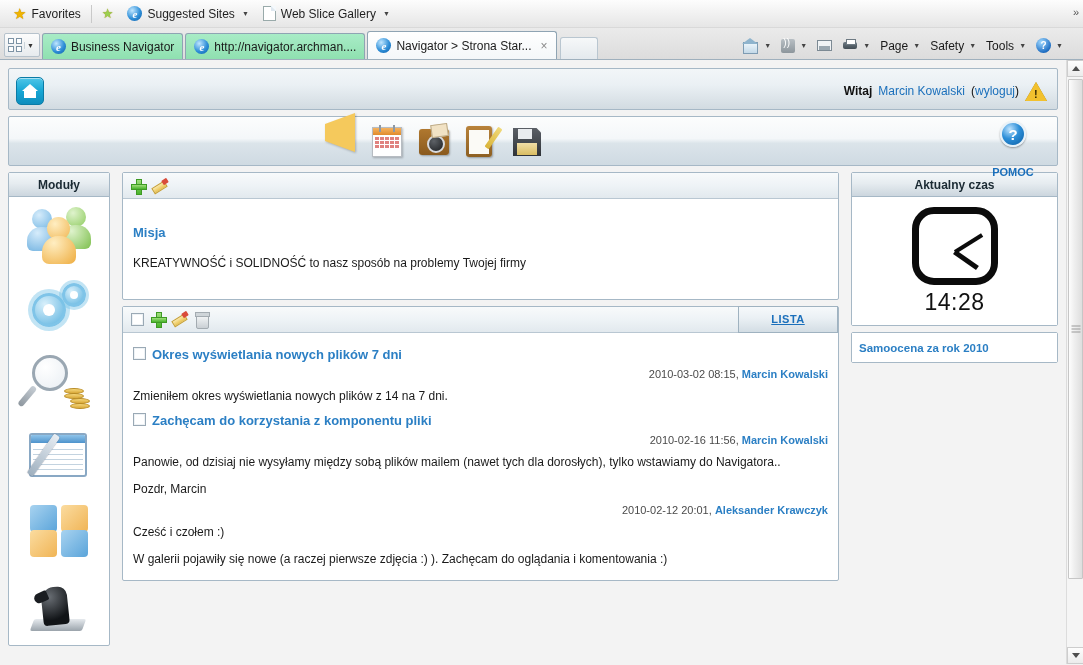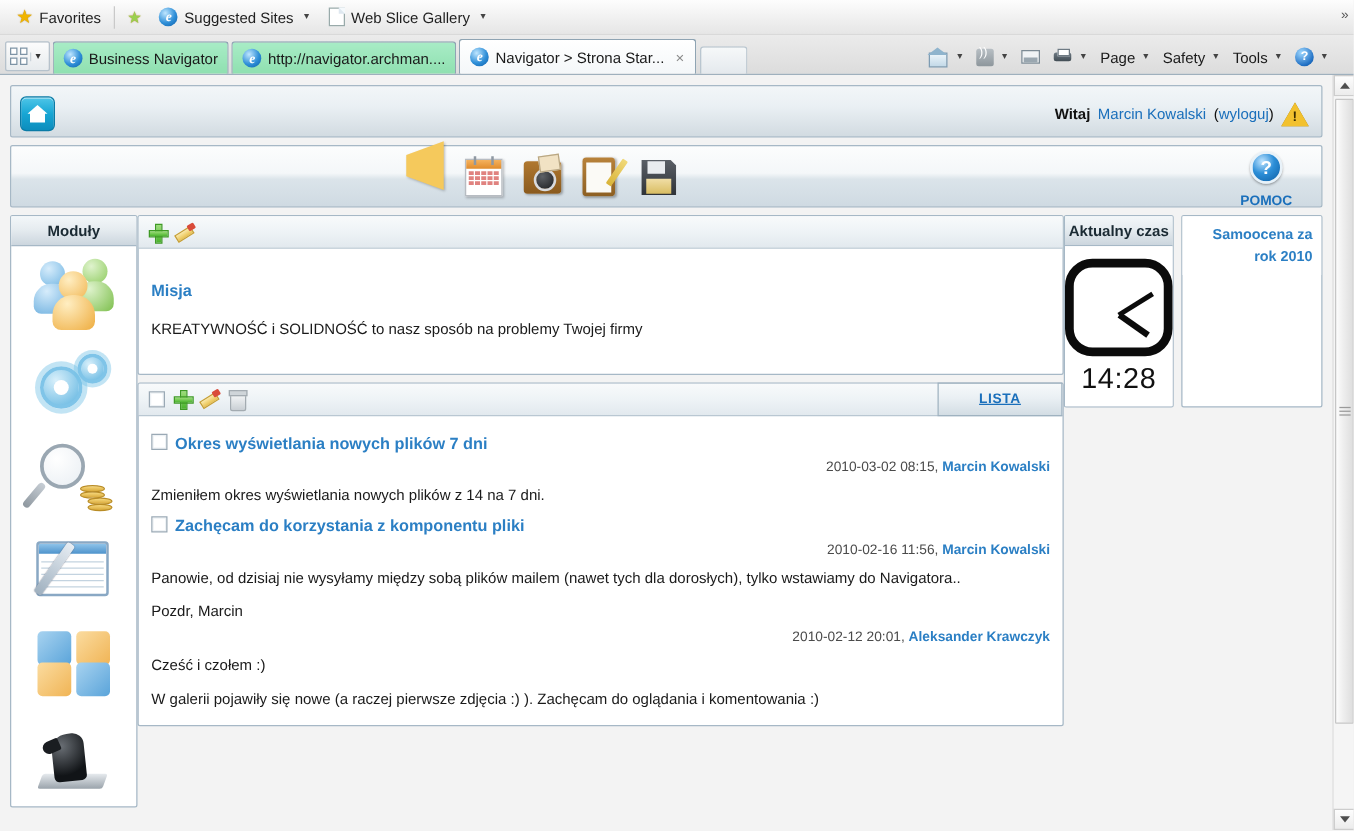--- a/index.html
+++ b/index.html
@@ -147,24 +147,24 @@
   
   .ic-flop { width:28px; height:28px; margin-top:4px; background: linear-gradient(#5a5f66,#2f3338); position:relative; box-shadow:1px 1px 2px rgba(0,0,0,.35); clip-path: polygon(0 0, 84% 0, 100% 16%, 100% 100%, 0 100%); }
   .ic-flop:before { content:""; position:absolute; left:5px; top:1px; width:14px; height:10px; background:#e9ecef; }
   .ic-flop:after { content:""; position:absolute; left:4px; bottom:1px; width:20px; height:12px; background: linear-gradient(#f0dea6,#d9bd62); }
 
   .pomoc { position: absolute; right: 14px; top: 4px; text-align: center; width: 60px; }
   .pomoc .circ { width: 26px; height: 26px; border-radius: 50%; margin: 0 auto;
     background: radial-gradient(circle at 35% 28%, #bfe4ff 0%, #2d8fd8 45%, #0b5da3 100%);
     border: 2px solid #e8f2f9; box-shadow: 0 1px 2px rgba(0,0,0,.35);
     color:#fff; font-size: 15px; font-weight: bold; display:flex; align-items:center; justify-content:center; }
-  .pomoc .lbl { font-size: 11px; color: #1a6fbb; margin-top: 8px; font-weight: bold; }
-
-  
-  .main { margin-top: 6px; display: flex; gap: 0; align-items: flex-start; width: 1050px; }
+  .pomoc .lbl { font-size: 11px; color: #1a6fbb; margin-top: 19px; font-weight: bold; }
+
+  
+  .main { margin-top: 6px; display: flex; gap: 12px; align-items: flex-start; width: 1050px; }
   .panel { border: 1px solid #a6b8c6; background: #fff; border-radius: 2px; }
   .panel-h {
     height: 24px; background: linear-gradient(to bottom,#f3f7f9 0%,#e6ecf0 45%,#ccd6de 100%);
     border-bottom: 1px solid #a6b8c6; display:flex; align-items:center; justify-content:center;
     font-size: 12px; font-weight: bold; color: #1a2a33;
   }
 
   
   .mod { width: 102px; }
   .mod-body { padding: 6px 0 8px; display: flex; flex-direction: column; align-items: center; gap: 10px; }
@@ -246,21 +246,21 @@
   .post-text { font-size: 12px; color: #1a1a1a; margin-top: 14px; line-height: 1.55; }
   .mission-body { padding: 24px 10px 26px; }
 
   .news-row { display: flex; align-items: center; gap: 6px; margin-top: 6px; }
   .news-body { padding: 6px 10px 12px; }
   .news-item + .news-item { margin-top: 2px; }
   .news-text { font-size: 12px; color: #1a1a1a; margin-top: 7px; line-height: 1.5; }
   .news-text p + p { margin-top: 9px; }
 
   
-  .right { width: 207px; display: flex; flex-direction: row; gap: 6px; text-align: right; }
+  .right { width: 207px; display: flex; flex-direction: column; gap: 6px; }
   .clock-body { height: 128px; display: flex; flex-direction: column; align-items: center; justify-content: center; background: #fff; }
   .clock-face { width: 86px; height: 78px; border: 7px solid #0b0b0b; border-radius: 22px; position: relative; }
   .hand { position: absolute; background: #0b0b0b; transform-origin: bottom center; }
   .hand.h { width: 5px; height: 28px; left: 50%; top: 10px; margin-left: -2.5px; transform: rotate(125deg); }
   .hand.m { width: 4px; height: 32px; left: 50%; top: 6px; margin-left: -2px; transform: rotate(58deg); }
   .clock-time { font-size: 23px; color: #111; margin-top: 4px; letter-spacing: .5px; }
   .sheet-body { padding: 5px 7px 6px; background: #fff; }
   .sheet-body a { font-size: 11.5px; color: #2b7fc4; text-decoration: none; font-weight: bold; }
 </style>
 </head>

